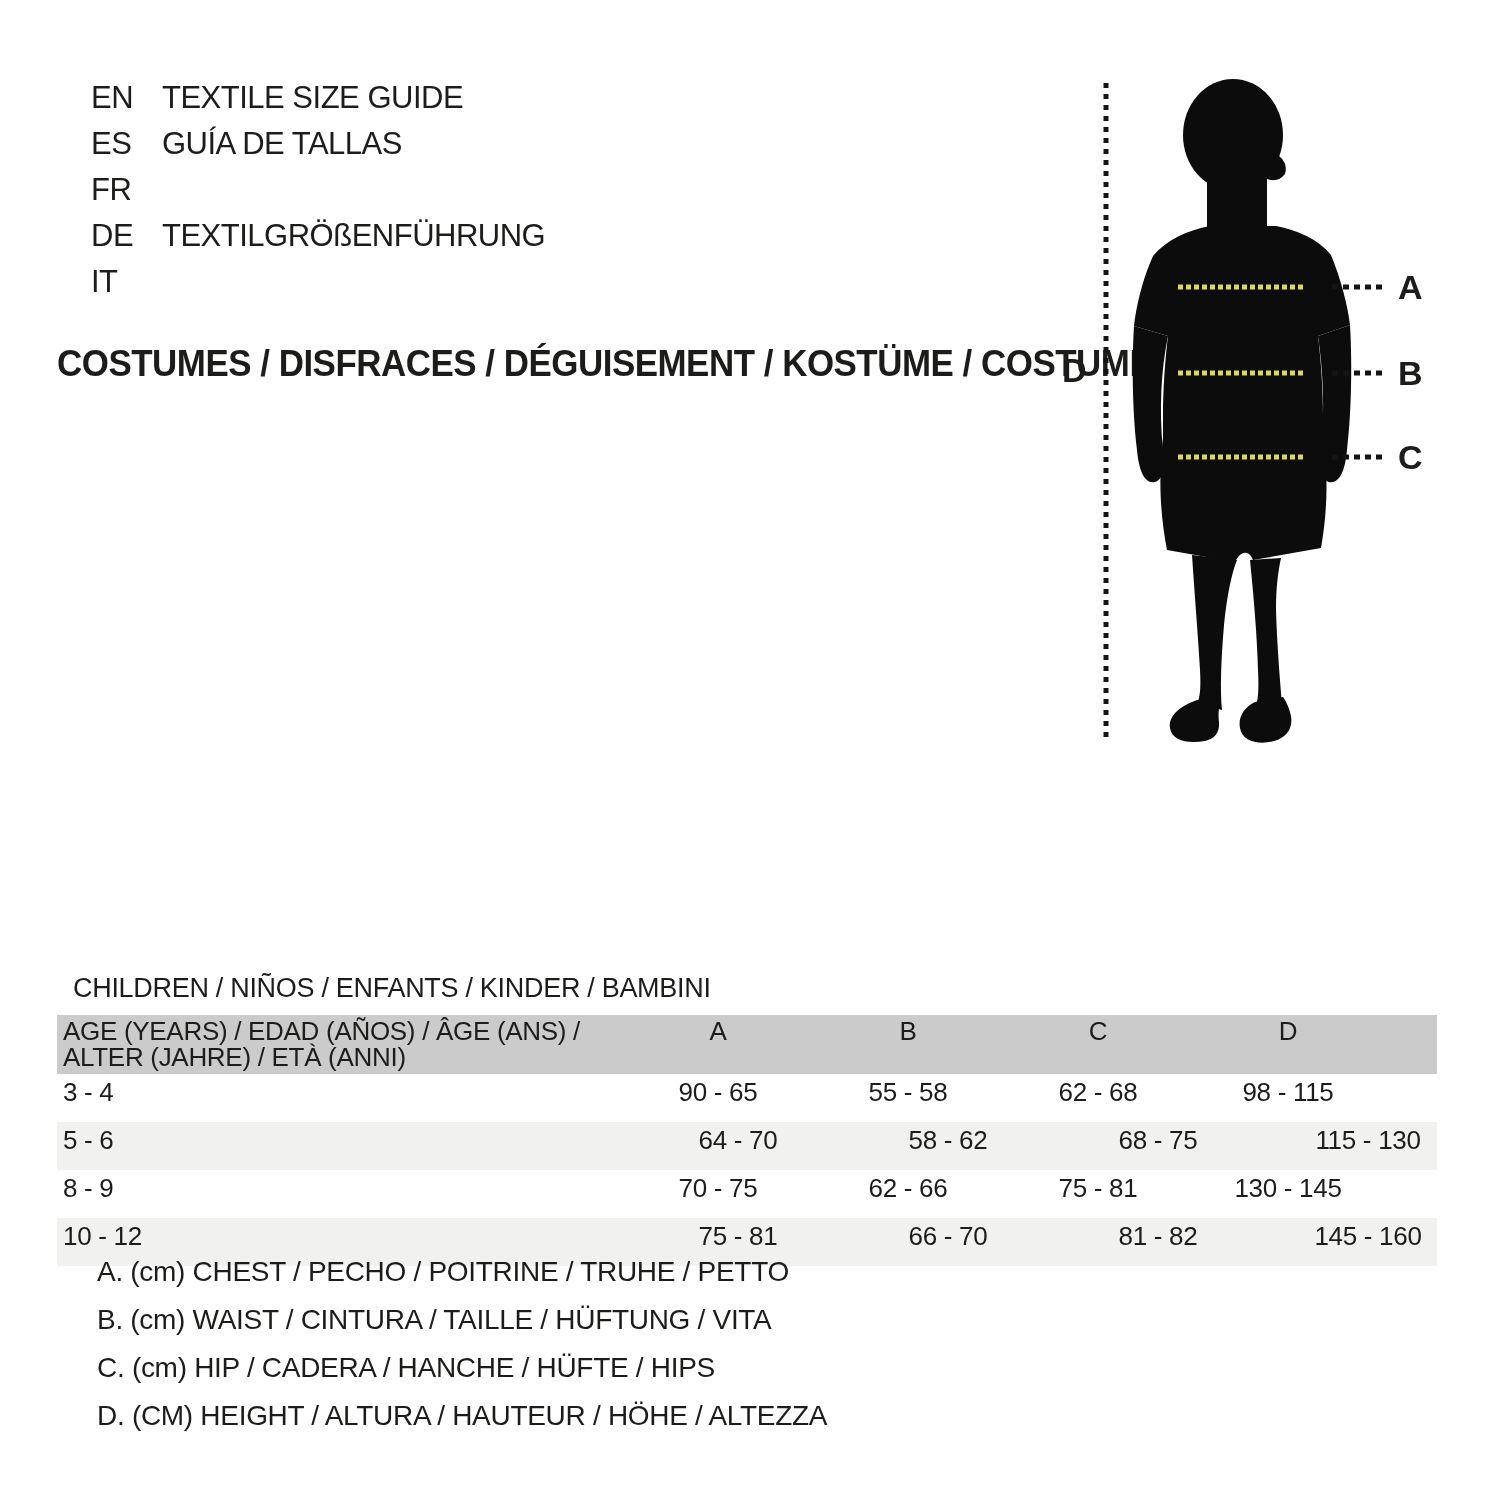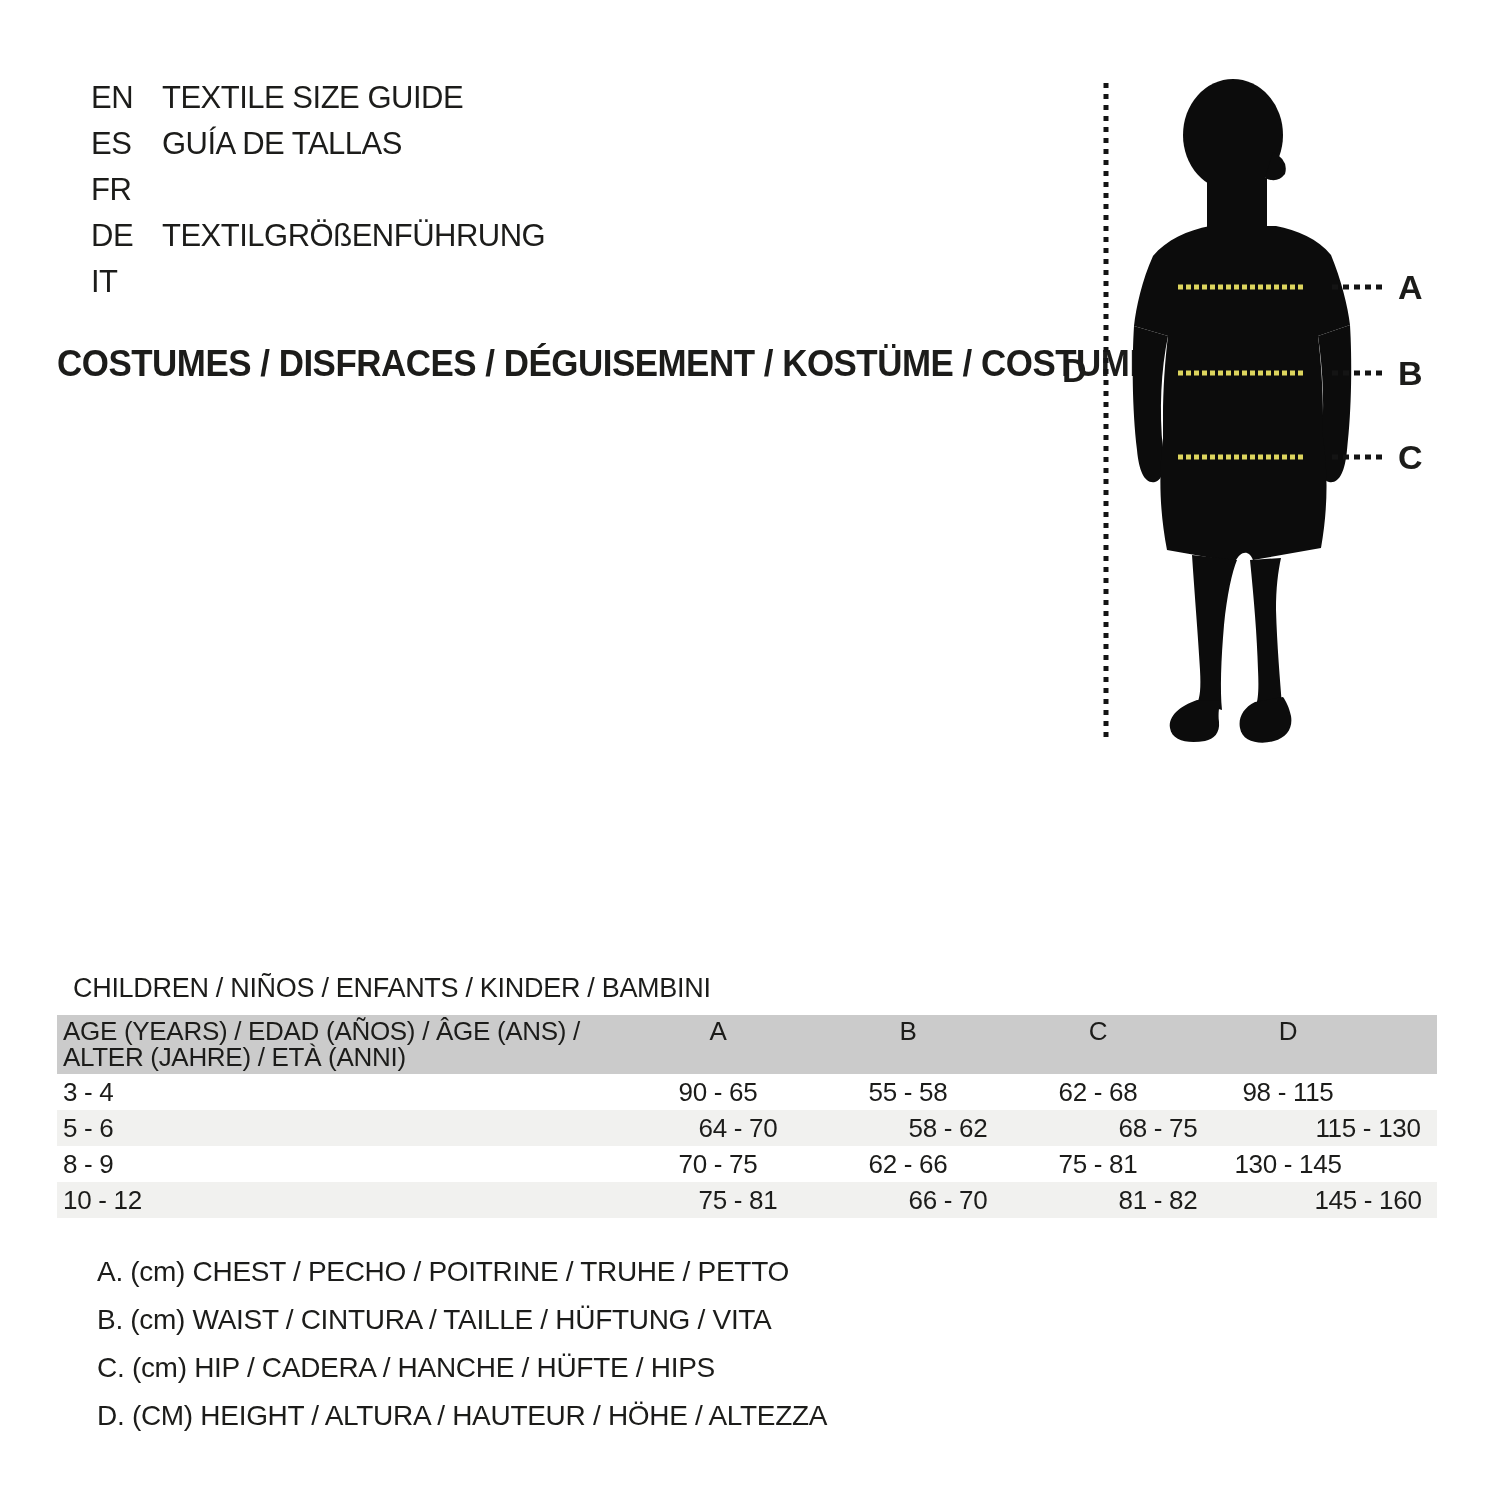--- a/index.html
+++ b/index.html
@@ -42,21 +42,21 @@
   .size-table{position:absolute;left:57px;top:1015px;width:1380px;font-size:26px;letter-spacing:-0.3px;}
   .thead{
     background:var(--table-header-bg,#cbcbcb);
     display:grid;grid-template-columns:560px 190px 190px 190px 190px;
     padding:3px 0 4px 6px;box-sizing:border-box;
   }
   .age-head{line-height:26px;}
   .col-head{line-height:26px;text-align:center;}
   .trow{
     display:grid;grid-template-columns:560px 190px 190px 190px 190px;
-    height:36px;line-height:36px;padding-left:6px;box-sizing:border-box;
+    height:48px;line-height:36px;padding-left:6px;box-sizing:border-box;
   }
   .trow.alt{background:var(--row-alt-bg,#f1f1ef);gap:20px;}
   .cell-val{text-align:center;}
 
   
   .legend{position:absolute;left:57px;top:1248px;}
   .legend-line{line-height:48px;font-size:28px;letter-spacing:-0.3px;white-space:nowrap;margin-left:40px;}
 </style>
 </head>
 <body>

